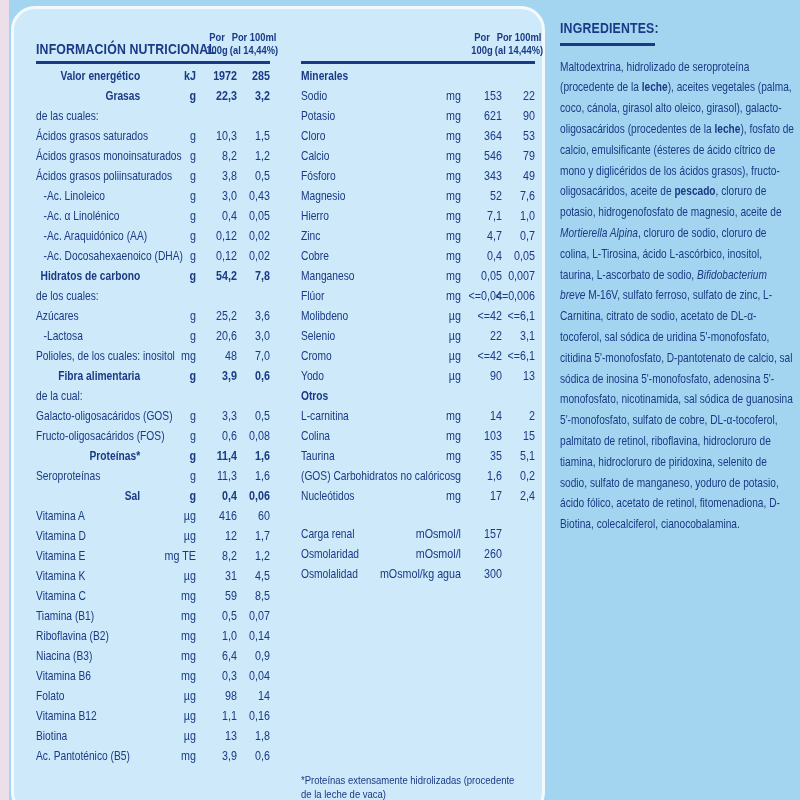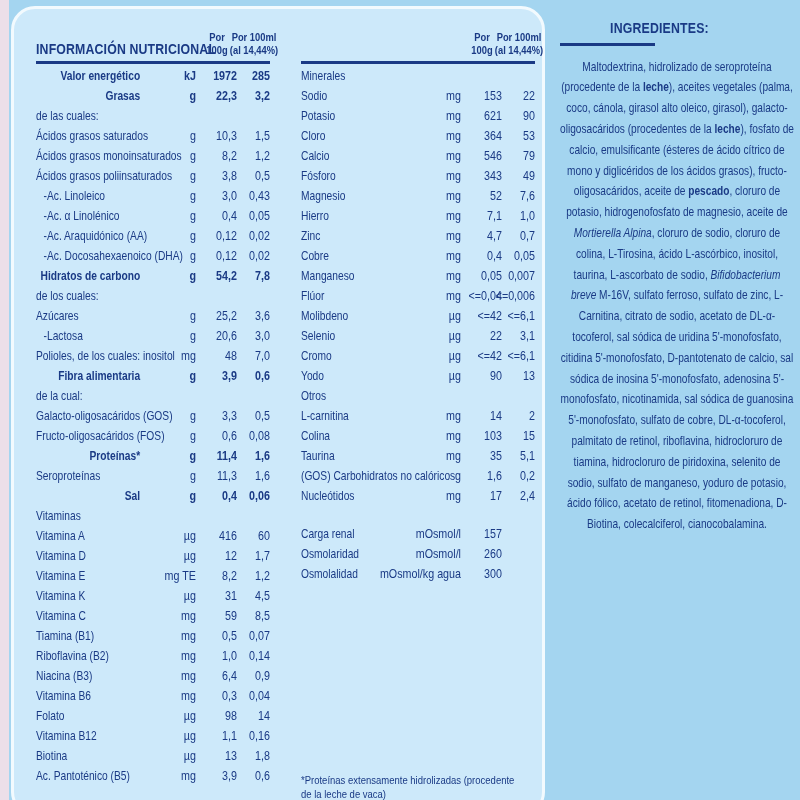--- a/index.html
+++ b/index.html
@@ -32,39 +32,39 @@
     position:absolute;bottom:1px;left:50%;
     transform:translateX(-50%) scaleX(0.85);
     white-space:pre-line;text-align:center;width:max-content;
     font-size:11px;line-height:12.5px;
   }
   .rule{height:2.6px;background:#1a3a85;margin:4px 0 2px 0;}
 
   .rows{margin-top:2px;}
   .row{display:flex;align-items:center;height:20px;font-size:12.2px;}
   .row.bold{font-weight:bold;text-align:right;}
-  .row.section{font-weight:normal;}
+  .row.section{font-weight:bold;}
   .row.indent .c-label{padding-left:9px;}
   .c-label{flex:1;min-width:0;white-space:nowrap;transform:scaleX(0.84);transform-origin:0 50%;}
   .c-unit,.c-v1,.c-v2{
     display:flex;justify-content:flex-end;white-space:nowrap;
     transform:scaleX(0.88);transform-origin:100% 50%;
   }
   .c-unit{width:36px;}
   .c-v1{width:41px;}
   .c-v2{width:33px;}
   .gap{height:18px;}
 
   .footnote{
     position:absolute;bottom:8px;left:0;width:260px;
     font-size:10.8px;line-height:14px;white-space:pre-line;
     transform:scaleX(0.88);transform-origin:0 100%;
   }
 
-  .ingredients{position:absolute;left:560px;top:20px;width:234px;text-align:center;}
+  .ingredients{position:absolute;left:560px;top:20px;width:234px;}
   .ing-title{
     font-weight:bold;font-size:14.5px;white-space:nowrap;
     transform:scaleX(0.85);transform-origin:0 0;letter-spacing:.2px;
   }
   .ing-rule{width:95px;height:2.6px;background:#1a3a85;margin-top:7px;}
   .ing-text{
     margin-top:11px;font-size:13px;line-height:20.8px;width:300px;
     transform:scaleX(0.78);transform-origin:0 0;
   }
   .ing-text .b{font-weight:bold;}
@@ -215,26 +215,20 @@
           <span class="c-label">Seroproteínas</span>
           <span class="c-unit">g</span>
           <span class="c-v1">11,3</span>
           <span class="c-v2">1,6</span>
         </div>
         <div class="row bold">
           <span class="c-label">Sal</span>
           <span class="c-unit">g</span>
           <span class="c-v1">0,4</span>
           <span class="c-v2">0,06</span>
-        </div>
-        <div class="row section">
-          <span class="c-label">Vitaminas</span>
-          <span class="c-unit"></span>
-          <span class="c-v1"></span>
-          <span class="c-v2"></span>
         </div>
         <div class="row">
           <span class="c-label">Vitamina A</span>
           <span class="c-unit">µg</span>
           <span class="c-v1">416</span>
           <span class="c-v2">60</span>
         </div>
         <div class="row">
           <span class="c-label">Vitamina D</span>
           <span class="c-unit">µg</span>

